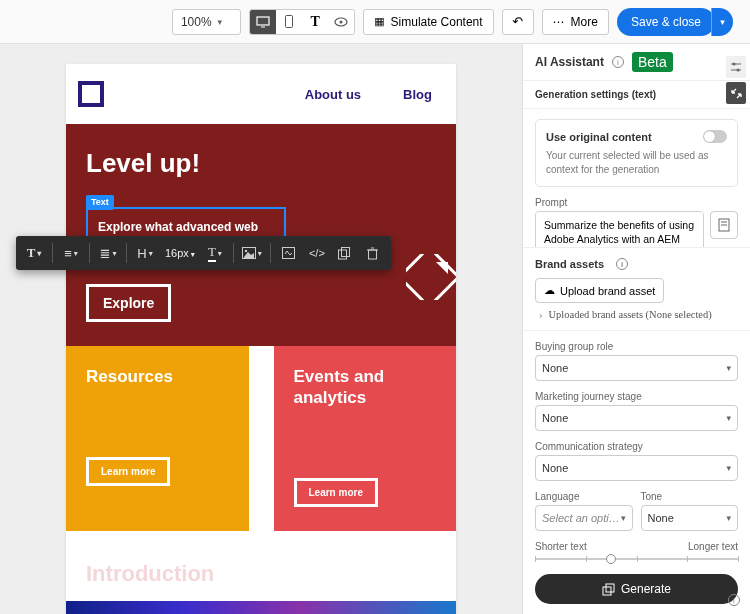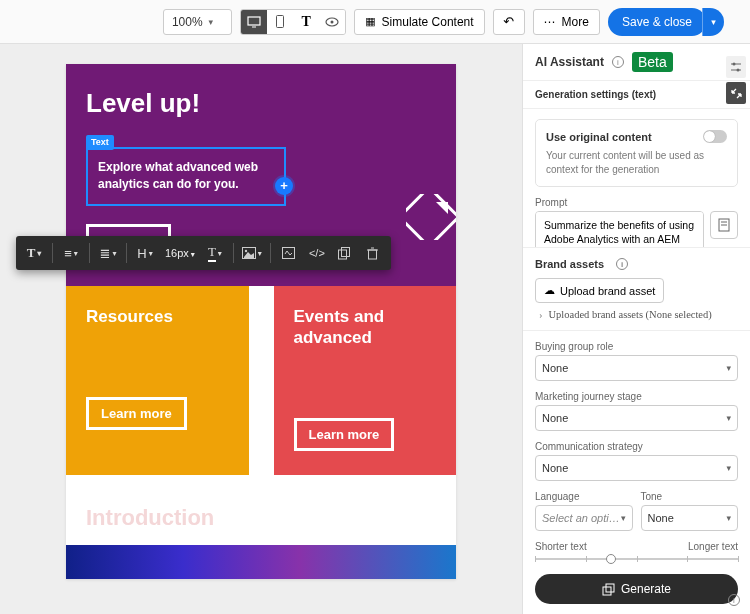--- a/index.html
+++ b/index.html
@@ -1,53 +1,53 @@
 <!DOCTYPE html>
 <html><head>
   <meta charset="utf-8">
   <style>
     * { box-sizing: border-box; margin: 0; padding: 0; }
     body { font-family: -apple-system, BlinkMacSystemFont, "Segoe UI", Arial, sans-serif; background: #f5f5f5; color: #333; width: 750px; height: 614px; overflow: hidden; position: relative; }
 
-    .top-toolbar { height: 44px; background: #fafafa; border-bottom: 1px solid #e0e0e0; display: flex; align-items: center; justify-content: flex-end; padding: 0 26px; gap: 8px; }
+    .top-toolbar { height: 44px; background: #fafafa; border-bottom: 1px solid #e0e0e0; display: flex; align-items: center; justify-content: flex-end; padding: 0 17px; gap: 8px; }
     .zoom-select { height: 26px; border: 1px solid #ccc; background: #fff; padding: 0 18px 0 8px; border-radius: 3px; font-size: 12px; position: relative; display: flex; align-items: center; gap: 6px; }
     .chev { font-size: 9px; color: #666; }
     .device-tabs { display: flex; border: 1px solid #ccc; border-radius: 3px; overflow: hidden; height: 26px; }
     .device-tab { width: 26px; display: flex; align-items: center; justify-content: center; background: #fff; border: none; }
     .device-tab.active { background: #4b4b4b; color: #fff; }
     .sim-btn { height: 26px; border: 1px solid #ccc; background: #fff; border-radius: 3px; padding: 0 10px; font-size: 12px; display: flex; align-items: center; gap: 6px; }
     .more-btn { height: 26px; border: 1px solid #ccc; background: #fff; border-radius: 3px; padding: 0 10px; font-size: 12px; display: flex; align-items: center; gap: 6px; }
     .undo-btn { width: 32px; height: 26px; border: 1px solid #ccc; background: #fff; border-radius: 3px; display: flex; align-items:center; justify-content:center; font-size: 13px; }
     .save-btn { height: 28px; background: #1473e6; color: #fff; border: none; border-radius: 14px; padding: 0 14px; font-size: 12px; font-weight: 500; display:flex; align-items:center;}
     .save-drop { width: 22px; height: 28px; background: #1473e6; border: none; border-left:1px solid rgba(255,255,255,0.35); border-radius: 0 14px 14px 0; margin-left:-4px; color:#fff; display:flex;align-items:center;justify-content:center;font-size:9px;}
 
     .main-area { display: flex; height: calc(100% - 44px); }
     .canvas-wrap { flex: 1; background: #eee; overflow: hidden; padding: 20px 24px; position:relative; }
     .canvas { width: 390px; margin: 0 auto; background: #fff; box-shadow: 0 1px 3px rgba(0,0,0,0.1); }
 
     .page-nav { height: 60px; display: flex; align-items: center; justify-content: flex-end; padding: 0 24px; gap: 42px; }
     .logo-square { width: 26px; height: 26px; border: 4px solid #2b1a7a; position: absolute; left:12px; }
     .page-nav { position: relative; }
     .nav-link { color: #2b1a7a; font-weight: 700; font-size: 13px; }
 
-    .hero { background: #701a75; color: #fff; padding: 24px 20px 24px 20px; position: relative; }
+    .hero { background: #7f1d1d; color: #fff; padding: 24px 20px 24px 20px; position: relative; }
     .hero h1 { font-size: 26px; font-weight: 800; margin-bottom: 28px; }
     .selected-text { border: 2px solid #1f8cff; padding: 10px 10px; font-size: 12px; line-height: 1.45; font-weight: 600; position: relative; width: 200px; }
     .text-chip { position: absolute; top: -14px; left: -2px; background: #1f8cff; color: #fff; font-size: 9px; padding: 1px 5px; border-radius: 2px; }
     .blue-plus { position: absolute; right: -9px; top: 28px; width: 18px; height: 18px; border-radius: 50%; background: #1879ff; color: #fff; font-size: 13px; line-height:18px; text-align:center; box-shadow: 0 0 0 2px rgba(24,121,255,0.3); }
     .explore-btn { margin-top: 18px; border: 3px solid #fff; padding: 8px 14px; font-size: 14px; font-weight: 700; display: inline-block; }
     .hero-shape { position: absolute; right: 0; top: 130px; width: 50px; height: 46px; }
     .hero-shape svg { transform: rotate(0deg);}
 
     .cards-row { display: flex; gap: 25px; }
     .card { flex: 1; color: #fff; padding: 20px 20px 24px 20px; }
     .card-orange { background: #efa207; }
     .card-red { background: #E44A4E; }
     .card h3 { font-size: 17px; font-weight: 800; margin-bottom: 70px; line-height:1.25;}
-    .card .lm-btn { border: 3px solid #fff; padding: 6px 12px; font-size: 13px; font-weight: 700; display: inline-block; }
+    .card .lm-btn { border: 3px solid #fff; padding: 6px 12px; font-size: 10px; font-weight: 700; display: inline-block; }
 
     .intro { padding: 30px 20px 14px; }
     .intro h2 { color: #f4d7d8; font-size: 22px; font-weight: 800; }
 
     .photo { height: 34px; background: linear-gradient(90deg, #102088 0%, #3a2dcc 30%, #8832aa 60%, #1a77cc 100%); margin: 0; }
 
     
     .float-editor { position: absolute; top: 192px; left: 16px; background: #2c2c2c; color: #eee; height: 34px; display:flex; align-items:center; padding: 0 6px; gap: 4px; border-radius: 3px; z-index:5; box-shadow: 0 3px 10px rgba(0,0,0,0.4);}
     .ed-btn { width: 24px; height: 26px; display:flex; align-items:center; justify-content:center; font-size: 13px; background:transparent; border:none; color:#ddd; }
     .ed-sep { width:1px; height: 20px; background: #555; margin: 0 2px;}
@@ -191,20 +191,25 @@
       <button class="ed-btn">
         <svg width="11" height="13">
             <rect x="1.5" y="3" width="8" height="9" fill="none" stroke="#ccc"></rect>
             <line x1="0" y1="3" x2="11" y2="3" stroke="#ccc"></line>
             <line x1="4" y1="1" x2="7" y2="1" stroke="#ccc"></line>
           </svg>
       </button>
     </div>
 
     <div class="canvas">
+      <div class="page-nav">
+        <div class="logo-square"></div>
+        <span class="nav-link">About us</span>
+        <span class="nav-link">Blog</span>
+      </div>
       <div class="hero">
         <h1>Level up!</h1>
         <div class="selected-text">
           <span class="text-chip">Text</span>
           <span>Explore what advanced web analytics can do for you.</span>
           <div class="blue-plus">+</div>
         </div>
         <div class="explore-btn">Explore</div>
         <div class="hero-shape">
           <svg width="50" height="46" viewBox="0 0 50 46">
@@ -212,21 +217,21 @@
               <path d="M30 8 L42 8 L42 20 Z" fill="#fff"></path>
             </svg>
         </div>
       </div>
       <div class="cards-row">
         <div class="card card-orange">
           <h3>Resources</h3>
           <div class="lm-btn">Learn more</div>
         </div>
         <div class="card card-red">
-          <h3>Events and advanced</h3>
+          <h3>Events and analytics</h3>
           <div class="lm-btn">Learn more</div>
         </div>
       </div>
       <div class="intro">
         <h2>Introduction</h2>
       </div>
       <div class="photo"></div>
     </div>
   </div>
 
@@ -237,21 +242,21 @@
       <span class="beta-pill">Beta</span>
     </div>
     <div class="rp-section-h">Generation settings (text)</div>
 
     <div class="rp-body">
       <div class="setting-box">
         <div class="toggle-row">
           <span class="lbl">Use original content</span>
           <div class="toggle"></div>
         </div>
-        <div class="helper">Your current content will be used as context for the generation</div>
+        <div class="helper">Your current selected will be used as context for the generation</div>
       </div>
 
       <div class="field-lbl">Prompt</div>
       <div class="prompt-row">
         <textarea class="prompt-box" style="">Summarize the benefits of using Adobe Analytics with an AEM site</textarea>
         <button class="copy-btn">
           <svg width="14" height="14">
               <rect x="2" y="1" width="10" height="12" fill="none" stroke="#666"></rect>
               <line x1="4" y1="4" x2="10" y2="4" stroke="#666"></line>
               <line x1="4" y1="7" x2="10" y2="7" stroke="#666"></line>

